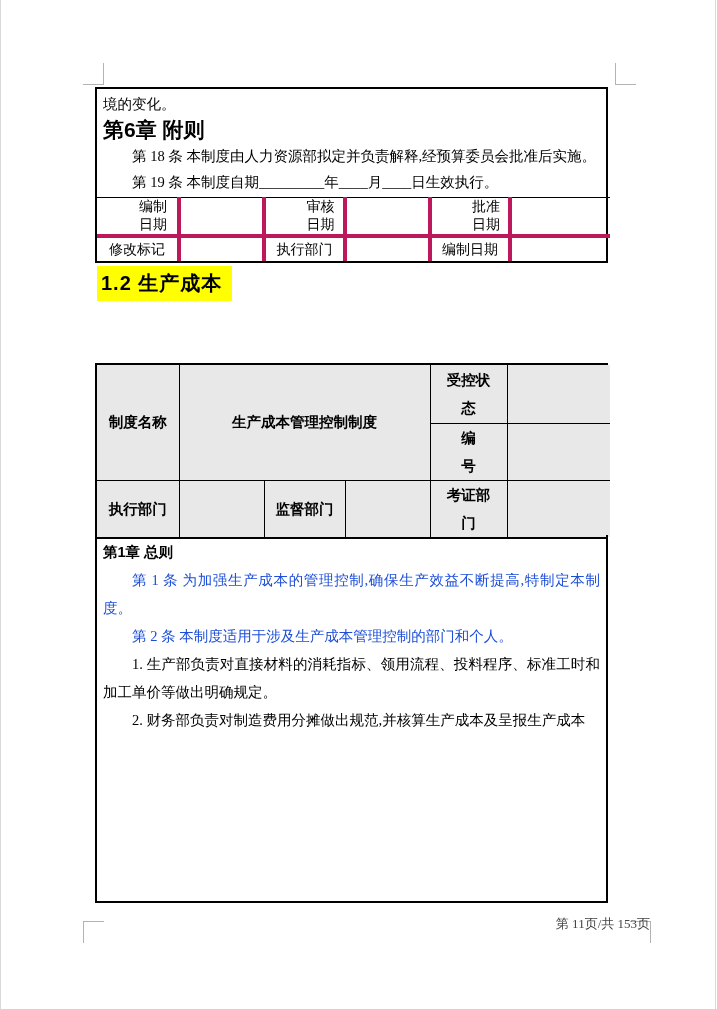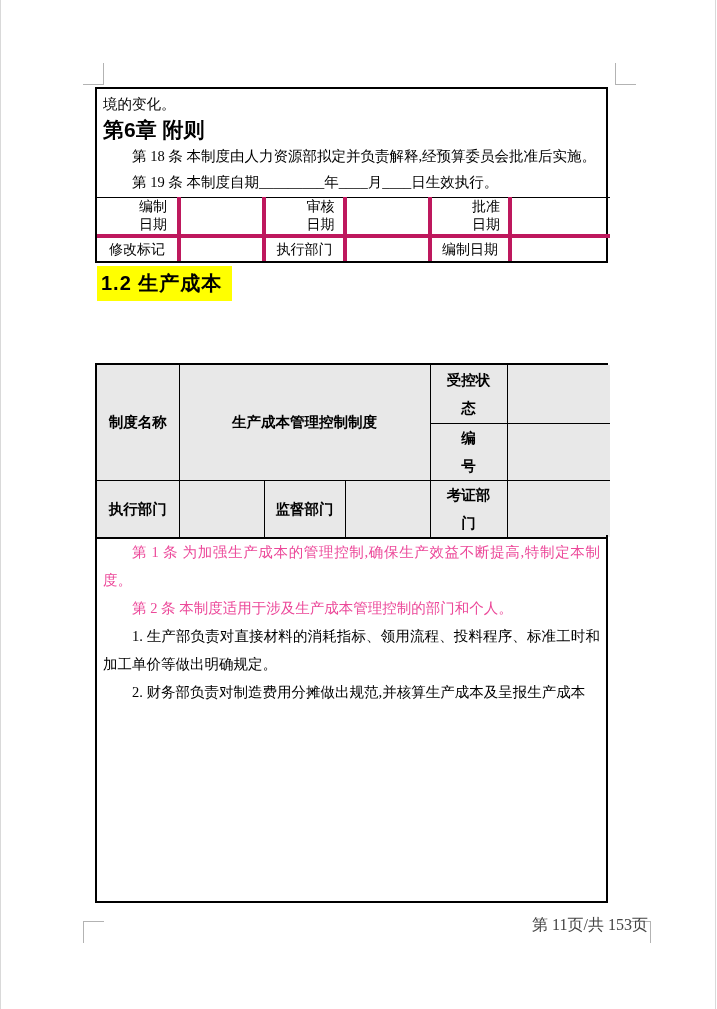--- a/index.html
+++ b/index.html
@@ -44,24 +44,24 @@
          font-weight:bold;font-size:14.5px;line-height:28px;padding:0 2px;}
   .t2 td:first-child{border-left:none;}
   .t2 td.lastcol{border-right:none;}
   .t2 tr:first-child td{border-top:none;}
   .t2 tr:last-child td{border-bottom:none;}
   .pre{white-space:pre-line;}
 
   .box2{position:absolute;left:95px;top:535px;width:513px;height:368px;box-sizing:border-box;
         border:2px solid #000;border-top:none;padding:3px 6px;}
   .box2 p{margin:0;font-size:14.5px;line-height:28px;text-align:justify;}
-  .red{color:#ec4899;}
+  .red{color:#1d4ed8;}
 
-  .footer{position:absolute;left:530px;top:915px;width:120px;text-align:center;
-          font-size:16px;color:#444;}
+  .footer{position:absolute;left:530px;top:915px;width:120px;text-align:right;
+          font-size:13px;color:#444;}
 </style>
 </head>
 <body>
 
 <div class="doc">
 
   <div class="page-edge edge-l"></div>
   <div class="page-edge edge-r"></div>
   <div class="mark mark-tl"></div>
   <div class="mark mark-tr"></div>
@@ -137,20 +137,21 @@
         <td></td>
         <td class="pre">考证部
 门</td>
         <td class="lastcol"></td>
       </tr>
     </tbody>
       </table>
   </div>
 
   <div class="box2">
+    <p class="chap-h">第1章  总则</p>
     <p class="ind red">第 1 条  为加强生产成本的管理控制,确保生产效益不断提高,特制定本制度。</p>
     <p class="ind red">第 2 条  本制度适用于涉及生产成本管理控制的部门和个人。</p>
     <p class="ind">1. 生产部负责对直接材料的消耗指标、领用流程、投料程序、标准工时和加工单价等做出明确规定。</p>
     <p class="ind">2. 财务部负责对制造费用分摊做出规范,并核算生产成本及呈报生产成本</p>
   </div>
 
   <div class="footer">第 11页/共 153页</div>
 
 </div>
 

